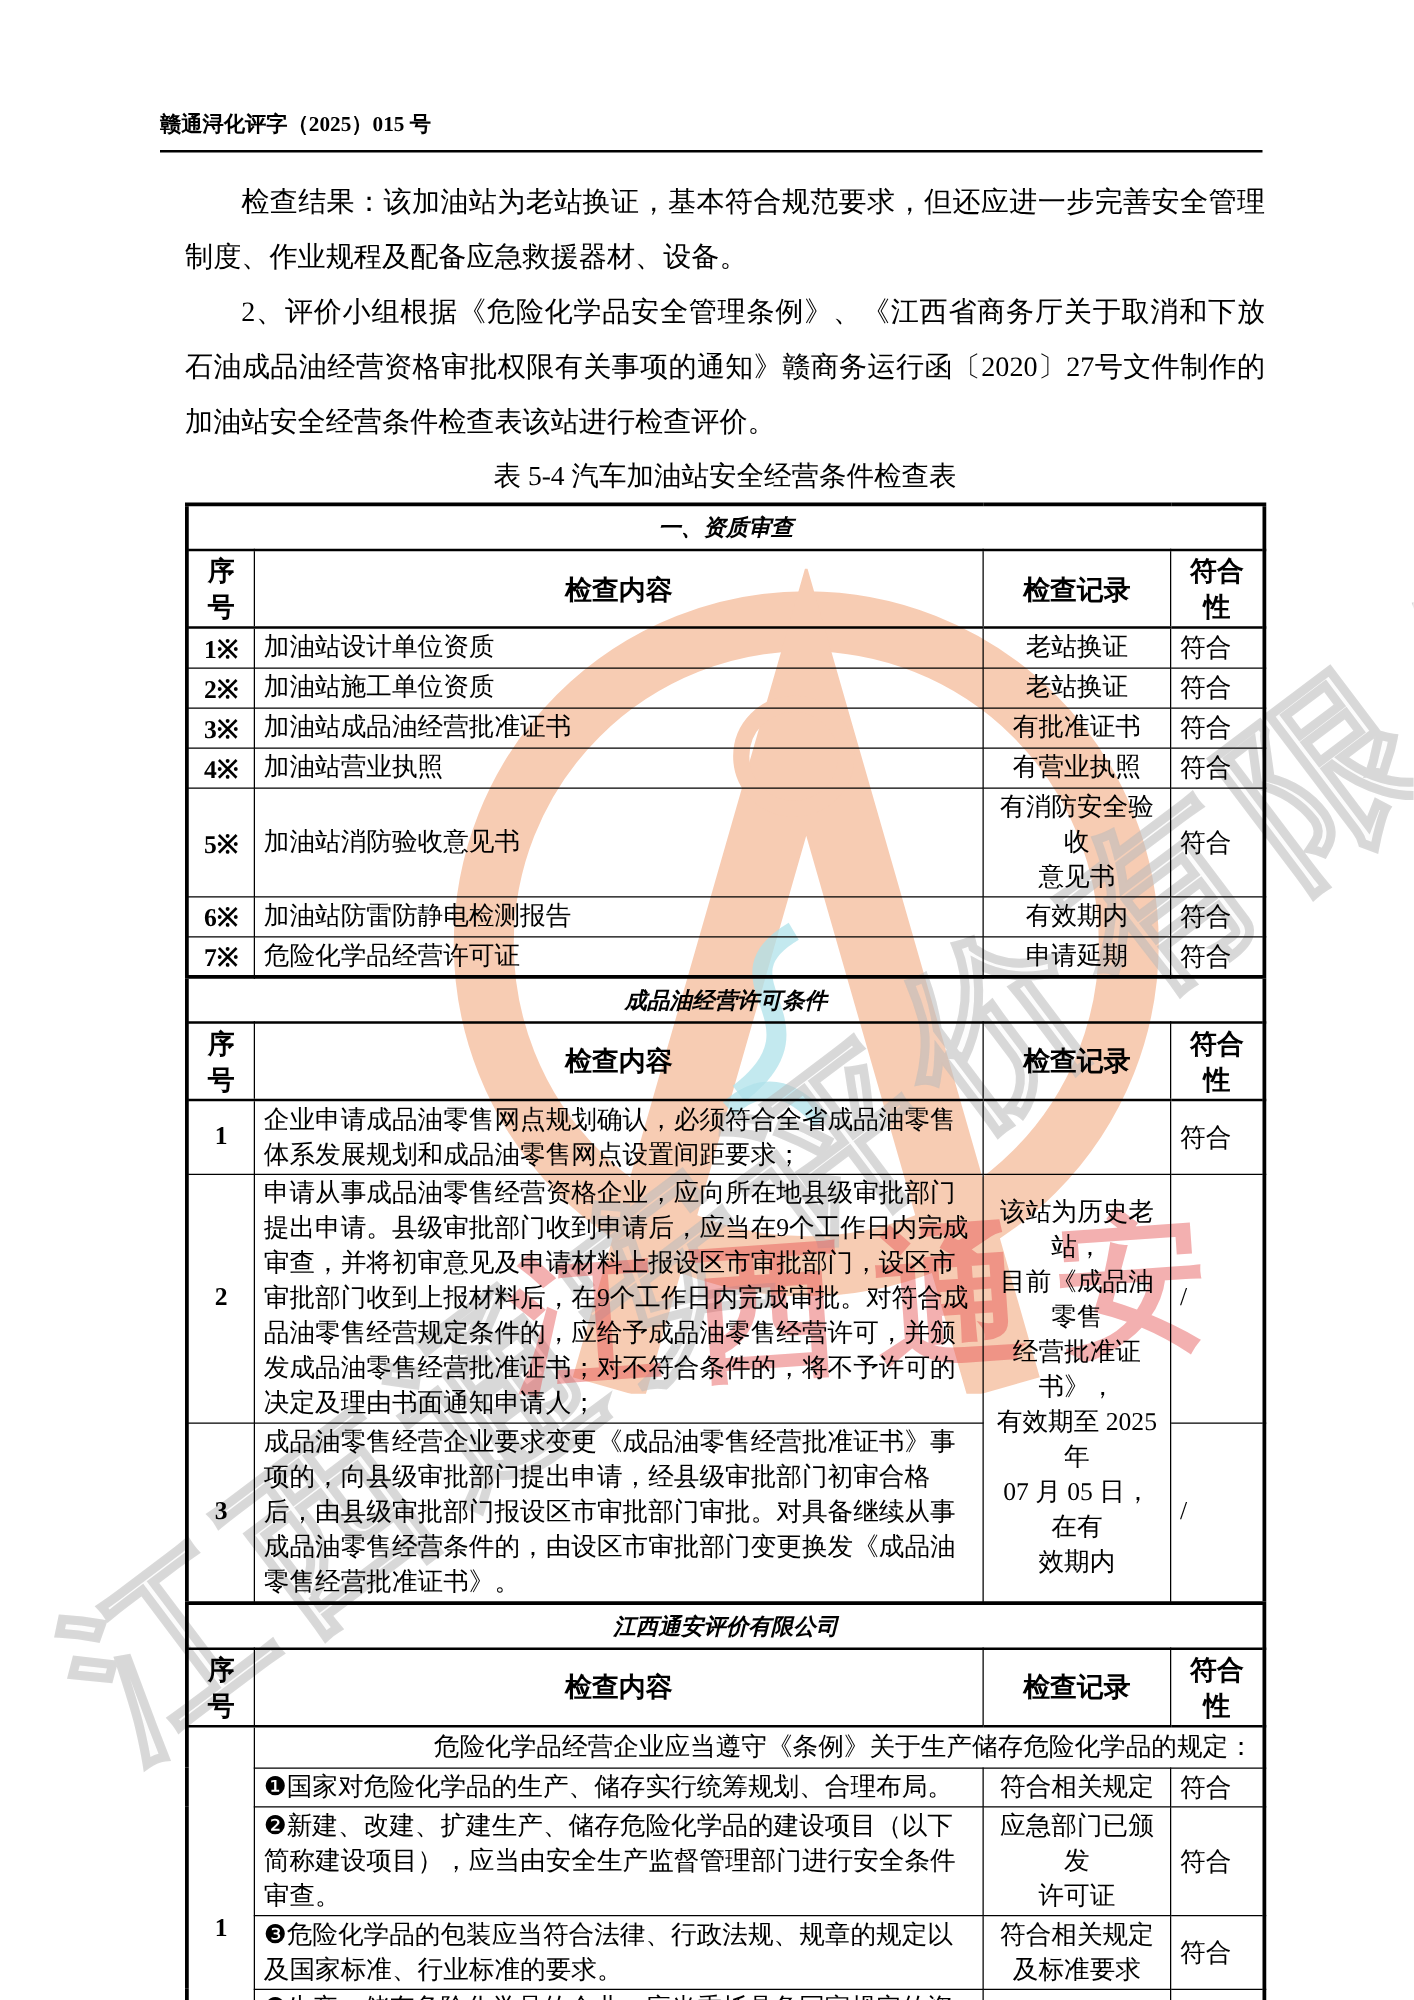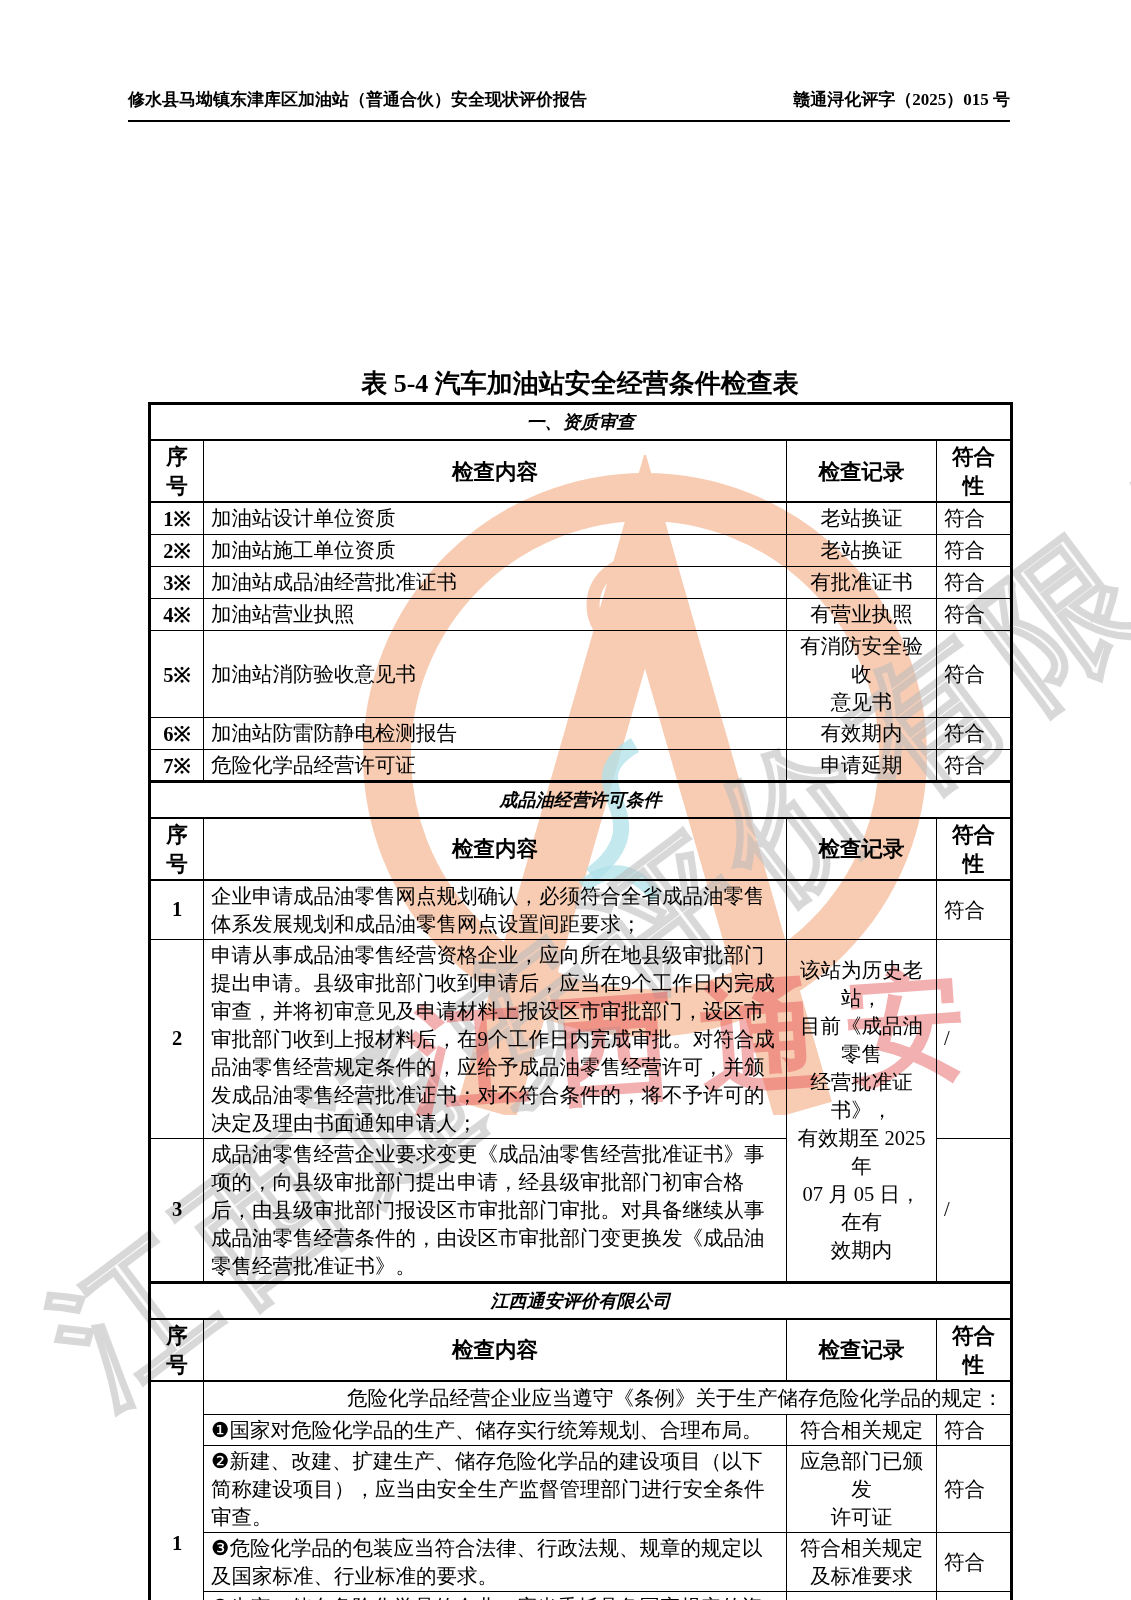--- a/index.html
+++ b/index.html
@@ -38,21 +38,21 @@
     border-bottom:2.5px solid #000;
     padding-bottom:9px;
   }
   .body-text{position:absolute;left:148px;top:140px;width:864px;}
   .body-text p{
     margin:0;font-size:22.5px;line-height:44px;
     text-indent:2em;text-align:justify;
   }
   .table-title{
     position:absolute;left:148px;top:366px;width:864px;
-    text-align:center;font-size:26px;font-weight:bold;
+    text-align:center;font-size:22px;font-weight:normal;
   }
   .check-table{
     position:absolute;left:148px;top:402px;
     width:862px;border-collapse:collapse;table-layout:fixed;
     font-size:20.5px;background:transparent;
     border:3px solid #000;
   }
   .check-table td{
     border:1.5px solid #000;
     padding:1px 7px;
@@ -93,24 +93,27 @@
       <path d="M300 290 C 232 330, 332 362, 256 420" fill="none" stroke="#7fd0de" stroke-width="16" opacity="0.75"></path>
       <path d="M248 432 Q 286 398 322 442" fill="none" stroke="#7fd0de" stroke-width="14" opacity="0.75"></path>
     </svg>
     <div class="wm-diag">江西通安评价有限公司</div>
     <div class="wm-red">江西通安</div>
   </div>
 
   <div class="content">
 
     <div class="doc-header">
-      <span>修水县马坳镇东津库区加油站（普通合伙）安全现状评价报告</span>
       <span>赣通浔化评字（2025）015 号</span>
     </div>
 
+    <div class="body-text">
+      <p>检查结果：该加油站为老站换证，基本符合规范要求，但还应进一步完善安全管理制度、作业规程及配备应急救援器材、设备。</p>
+      <p>2、评价小组根据《危险化学品安全管理条例》、《江西省商务厅关于取消和下放石油成品油经营资格审批权限有关事项的通知》赣商务运行函〔2020〕27号文件制作的加油站安全经营条件检查表该站进行检查评价。</p>
+    </div>
 
     <div class="table-title">表 5-4 汽车加油站安全经营条件检查表</div>
 
     <table class="check-table">
       <colgroup>
         <col style="width:54px">
           <col style="width:583px">
           <col style="width:150px">
           <col style="width:75px">
       </colgroup>

